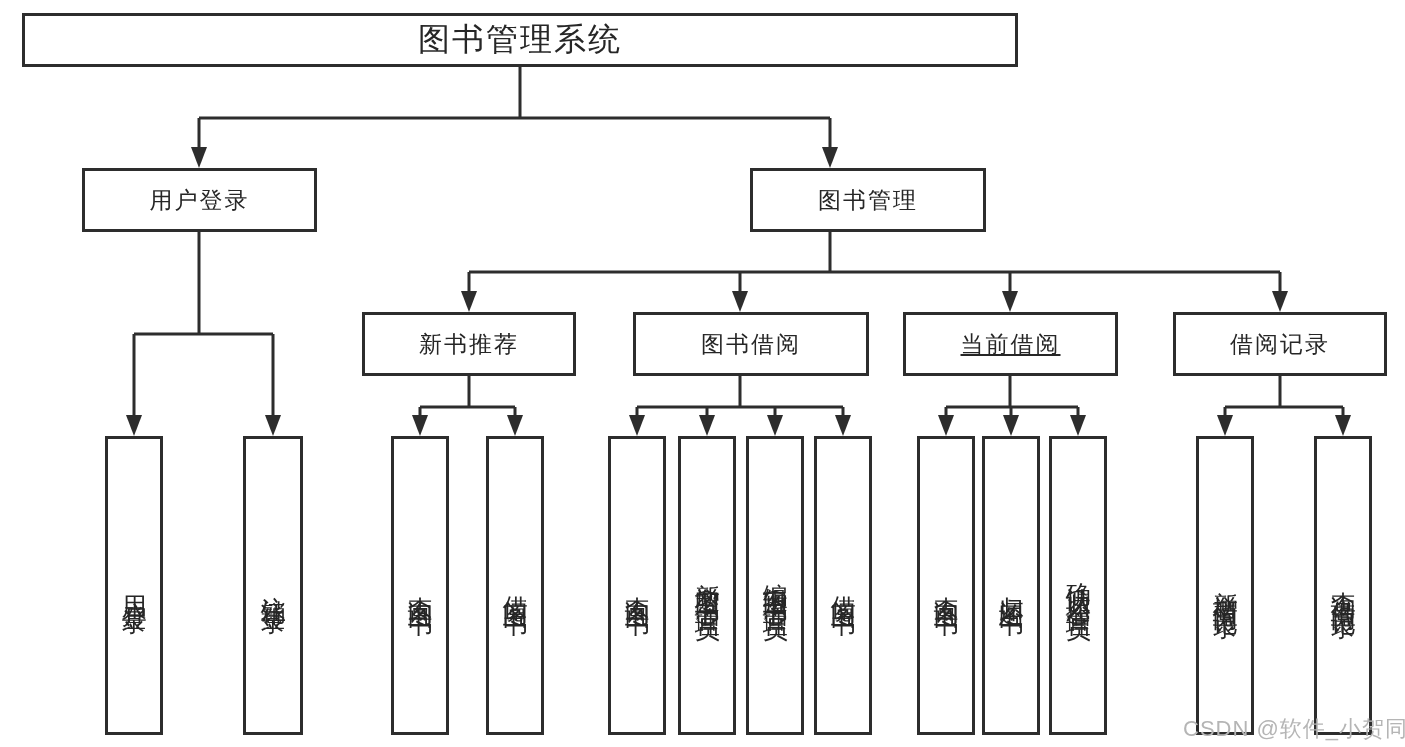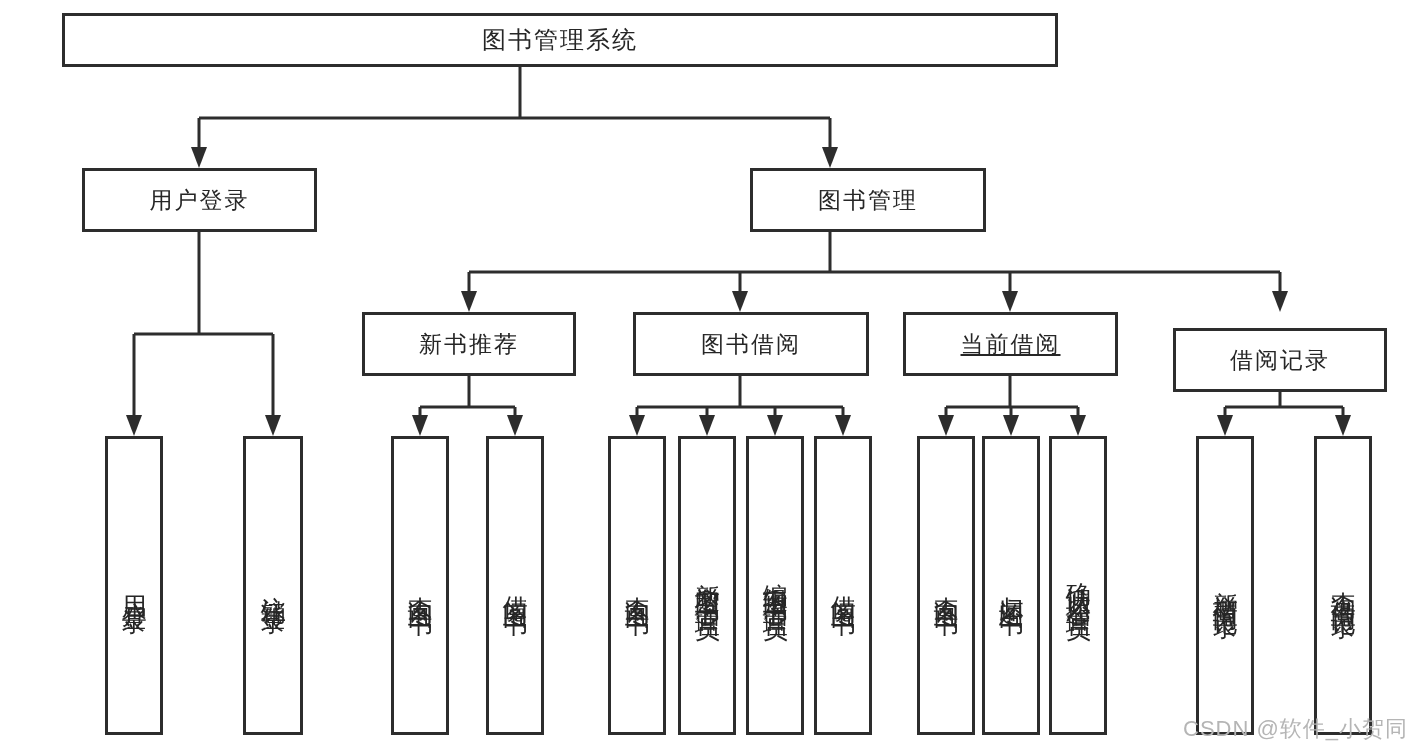--- a/index.html
+++ b/index.html
@@ -21,21 +21,21 @@
     position: absolute;
     z-index: 2;
     background: #ffffff;
     border: 3px solid #2d2d2d;
     display: flex;
     align-items: center;
     justify-content: center;
     color: #262626;
   }
   .h { font-size: 23px; letter-spacing: 2px; white-space: nowrap; }
-  .root-box { font-size: 24px; letter-spacing: 2px; margin-left: 40px; }
+  .root-box { font-size: 32px; letter-spacing: 2px; }
   .leaf .vtext {
     writing-mode: vertical-rl;
     text-orientation: mixed;
     font-size: 25px;
     letter-spacing: 5px;
     line-height: 1.1;
     white-space: nowrap;
   }
   .watermark {
     position: absolute;
@@ -112,21 +112,21 @@
   </svg>
 
   <div class="node root-box" style="left:22px; top:13px; width:996px; height:54px;">图书管理系统</div>
 
   <div class="node h" style="left:82px; top:168px; width:235px; height:64px;">用户登录</div>
   <div class="node h" style="left:712px; top:168px; width:236px; height:64px;margin-left:38px;">图书管理</div>
 
   <div class="node h" style="left:362px; top:312px; width:214px; height:64px;">新书推荐</div>
   <div class="node h" style="left:633px; top:312px; width:236px; height:64px;">图书借阅</div>
   <div class="node h" style="left:903px; top:312px; width:215px; height:64px;text-decoration:underline;">当前借阅</div>
-  <div class="node h" style="left:1173px; top:312px; width:214px; height:64px;margin-top:16px;">借阅记录</div>
+  <div class="node h" style="left:1173px; top:312px; width:214px; height:64px;">借阅记录</div>
 
   <div class="node leaf" style="left:105px; top:436px; width:58px; height:299px;">
     <span class="vtext">用户登录</span>
   </div>
   <div class="node leaf" style="left:243px; top:436px; width:60px; height:299px;">
     <span class="vtext">注销登录</span>
   </div>
 
   <div class="node leaf" style="left:391px; top:436px; width:58px; height:299px;">
     <span class="vtext">查询图书</span>

